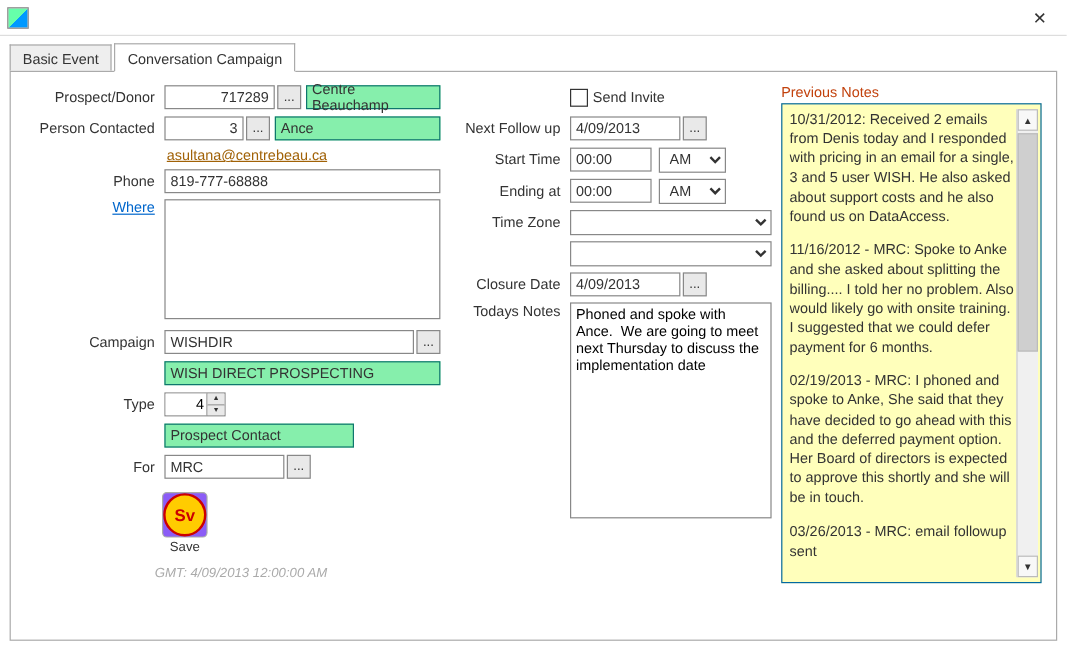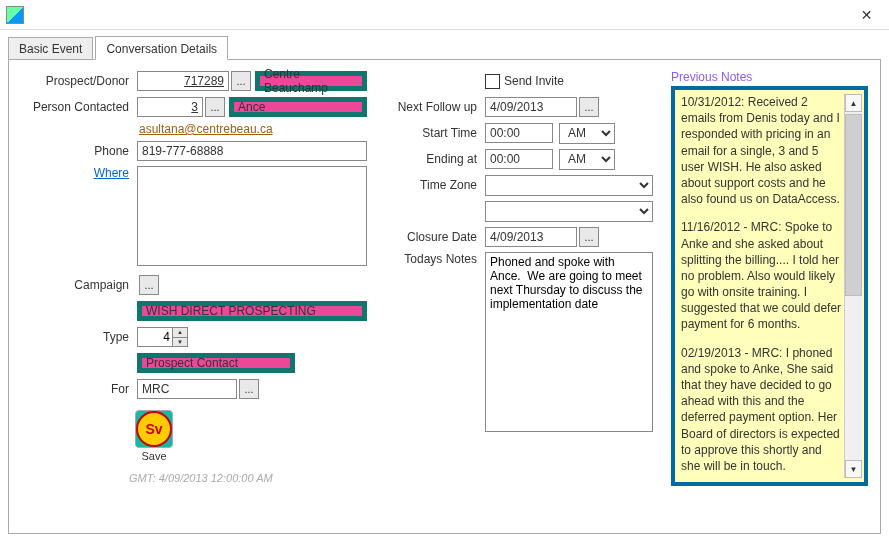--- a/index.html
+++ b/index.html
@@ -65,21 +65,21 @@
   }
   .tabpage{
     border:1px solid #aaa;
     background:#fff;
     height:calc(100% - 24px);
     box-sizing:border-box;
     position:relative;
     padding:10px 12px;
   }
 
-  .cols{display:flex;gap:18px;height:100%;}
+  .cols{display:flex;gap:8px;height:100%;}
   .col-left{width:346px;}
   .col-mid{width:268px;}
   .col-right{flex:1;min-width:0;}
 
   .fld{display:flex;align-items:center;margin-bottom:4px;height:22px;}
   .fld label{
     text-align:right;
     padding-right:8px;
     min-width:108px;
     color:#333;
@@ -89,30 +89,30 @@
     color:#0066cc; text-decoration:underline; cursor:pointer;
   }
   .fld label.m{min-width:92px;}
   input.txt, .readonly, select.sel{
     border:1px solid #888;
     background:#fff;
     font:inherit;color:inherit;
     height:20px;box-sizing:border-box;
     padding:1px 4px;
   }
-  input.txt.r{text-align:right;text-decoration:underline;}
+  input.txt.r{text-align:right;}
   .dots{
     width:20px;height:20px;
     border:1px solid #888;background:#e9e9e9;
     display:inline-flex;align-items:center;justify-content:center;
     font-size:11px;cursor:pointer;margin-left:2px;
     box-sizing:border-box;
   }
   .readonly{
-    background:#ec4899;border:5px solid #0f766e;
+    background:#86efac;border:1px solid #0f766e;
     display:inline-flex;align-items:center;height:20px;padding:0 4px;
     box-sizing:border-box;
   }
   .email{
     color:#a16207;text-decoration:underline;cursor:pointer;
     padding-left:118px;display:block;margin-bottom:4px;margin-top:2px;
   }
   textarea.big{
     border:1px solid #888;font:inherit;resize:none;
     box-sizing:border-box;padding:2px 4px;
@@ -137,30 +137,30 @@
     width:50px;display:flex;flex-direction:column;align-items:center;gap:2px;
     cursor:pointer;
   }
   .icobtn .ico{
     width:36px;height:36px;border-radius:4px;
     display:flex;align-items:center;justify-content:center;
     font-weight:bold;font-size:14px;color:#fff;
     border:1px solid #999;
   }
   .ico.save{background:#ffcc00;color:#c00;border-radius:50%;border:2px solid #c00;width:32px;height:32px;}
-  .ico.save-wrap{background:#14b8a6;width:36px;height:36px;border:1px solid #aaa;border-radius:4px;display:flex;align-items:center;justify-content:center;}
+  .ico.save-wrap{background:#8b5cf6;width:36px;height:36px;border:1px solid #aaa;border-radius:4px;display:flex;align-items:center;justify-content:center;}
   .ico.del{background:#e67e22;}
   .icobtn span{font-size:11px;color:#333;}
 
   .gmt{margin-top:10px;margin-left:108px;color:#aaa;font-style:italic;font-size:11px;}
 
-  .prev-title{font-size:12px;color:#8b5cf6;margin-bottom:2px;}
+  .prev-title{font-size:12px;color:#c2410c;margin-bottom:2px;}
   .prev-notes{
     background:#ffffbb;
-    border:4px solid #0369a1;
+    border:1px solid #0369a1;
     height:400px;
     box-sizing:border-box;
     padding:4px 2px 4px 6px;
     display:flex;gap:2px;
   }
   .prev-notes .content{
     flex:1;overflow:hidden;font-size:12px;color:#333;line-height:1.35;
   }
   .prev-notes .content p{margin:0 0 12px 0;}
   .prev-notes .sb{
@@ -178,21 +178,21 @@
 
 <div class="titlebar">
   <div class="appicon"></div>
   <div class="title"></div>
   <div class="close">✕</div>
 </div>
 
 <div class="window-inner">
   <div class="tabstrip">
     <div class="tab">Basic Event</div>
-    <div class="tab active">Conversation Details</div>
+    <div class="tab active">Conversation Campaign</div>
   </div>
   <div class="tabpage">
   <div class="cols">
 
     <div class="col-left">
       <div class="fld">
         <label>Prospect/Donor</label>
         <input class="txt r" style="width: 92px;" value="717289">
         <span class="dots">...</span>
         <span class="readonly" style="flex:1;margin-left:4px">Centre Beauchamp</span>
@@ -208,20 +208,21 @@
         <label>Phone</label>
         <input class="txt" style="flex: 1 1 0%;" value="819-777-68888">
       </div>
       <div class="fld" style="height:auto;align-items:flex-start;">
         <span class="link-label">Where</span>
         <textarea class="big" style="flex: 1 1 0%; height: 100px;"></textarea>
       </div>
       <div style="height:4px"></div>
       <div class="fld">
         <label>Campaign</label>
+        <input class="txt" style="flex: 1 1 0%;" value="WISHDIR">
         <span class="dots">...</span>
       </div>
       <div class="fld">
         <label></label>
         <span class="readonly" style="flex:1">WISH DIRECT PROSPECTING</span>
       </div>
       <div class="fld">
         <label>Type</label>
         <span class="spinner">
           <input value="4" style="">

